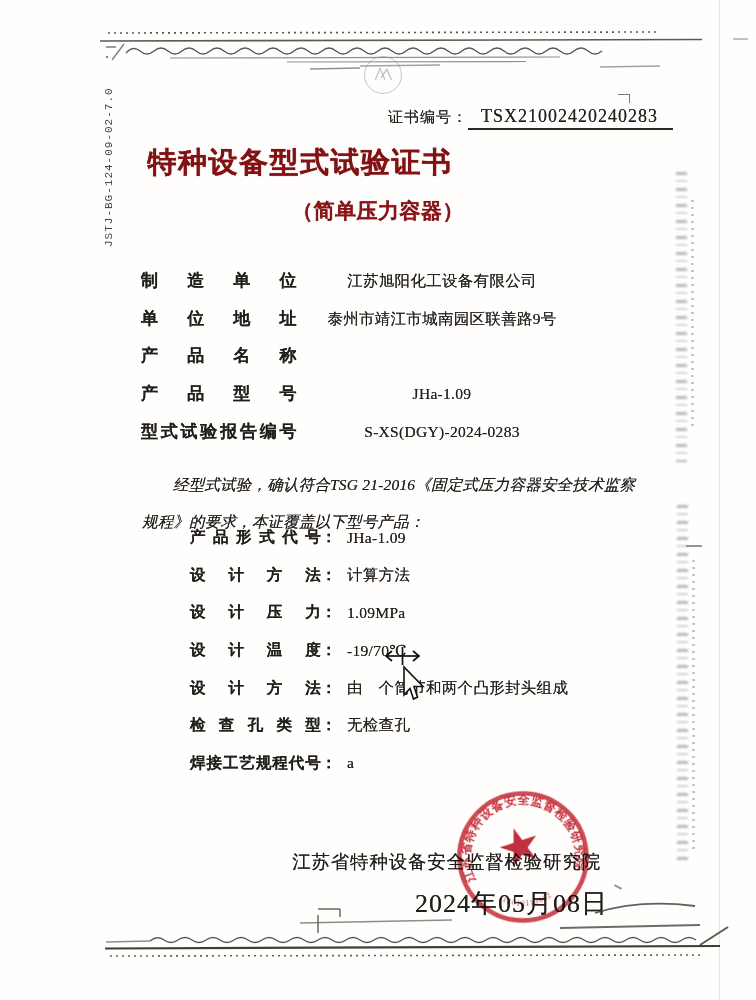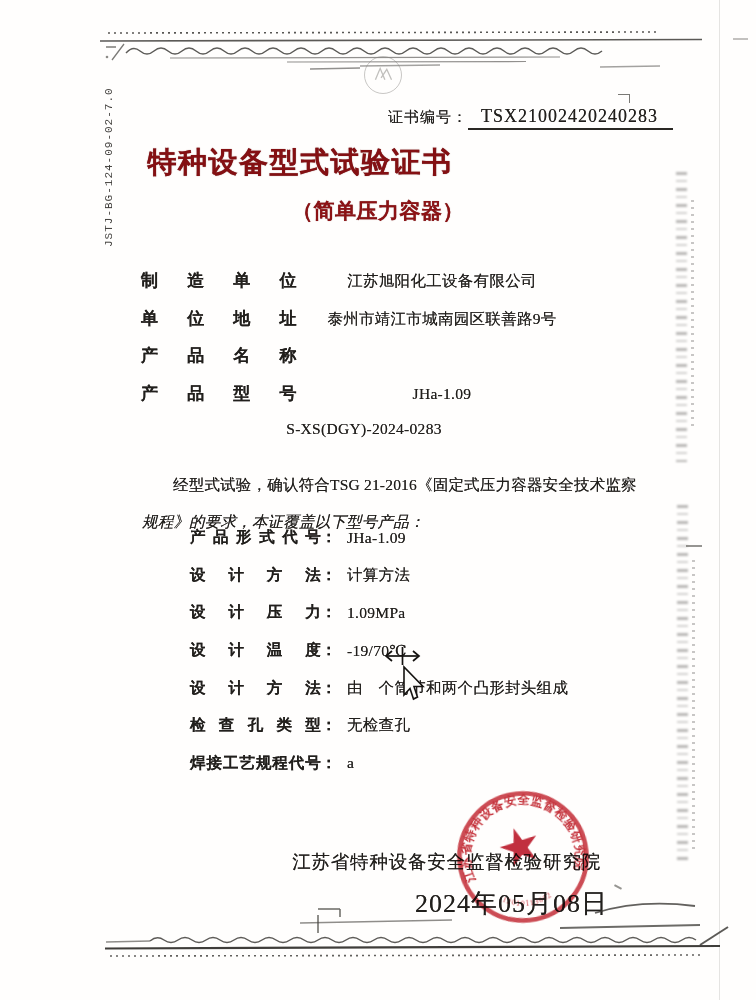--- a/index.html
+++ b/index.html
@@ -48,21 +48,21 @@
     width:156px; font-size:17px; font-weight:bold; letter-spacing:.5px;
     text-align:justify; text-align-last:justify; flex:0 0 156px;
   }
   .fvalue { flex:1; text-align:center; font-size:15.5px; padding-right:40px; letter-spacing:.3px; }
 
   
   .statement {
     position:absolute; left:142px; top:466px; width:500px;
     font-size:15.5px; line-height:37px; letter-spacing:.2px;
   }
-  .statement .l1 { text-indent:2em; white-space:nowrap; }
+  .statement .l1 { text-indent:2em; white-space:nowrap;font-style:italic; }
   .statement .l2 { white-space:nowrap;font-style:italic; }
 
   
   .specs { position:absolute; left:190px; top:519px; }
   .srow { display:flex; align-items:center; height:37.6px; font-size:15.5px; }
   .slabel {
     width:131px; flex:0 0 131px; font-weight:bold;
     text-align:justify; text-align-last:justify; letter-spacing:.2px;
   }
   .ssep { width:16px; flex:0 0 16px; font-weight:bold; }
@@ -159,20 +159,21 @@
       <span class="fvalue">泰州市靖江市城南园区联善路9号</span>
     </div>
     <div class="frow">
       <span class="flabel">产品名称</span>
     </div>
     <div class="frow">
       <span class="flabel">产品型号</span>
       <span class="fvalue">JHa-1.09</span>
     </div>
     <div class="frow">
+      <span class="flabel">型式试验报告编号</span>
       <span class="fvalue">S-XS(DGY)-2024-0283</span>
     </div>
   </div>
 
   <div class="statement soft">
     <div class="l1">经型式试验，确认符合TSG 21-2016《固定式压力容器安全技术监察</div>
     <div class="l2">规程》的要求，本证覆盖以下型号产品：</div>
   </div>
 
   <div class="specs soft">

